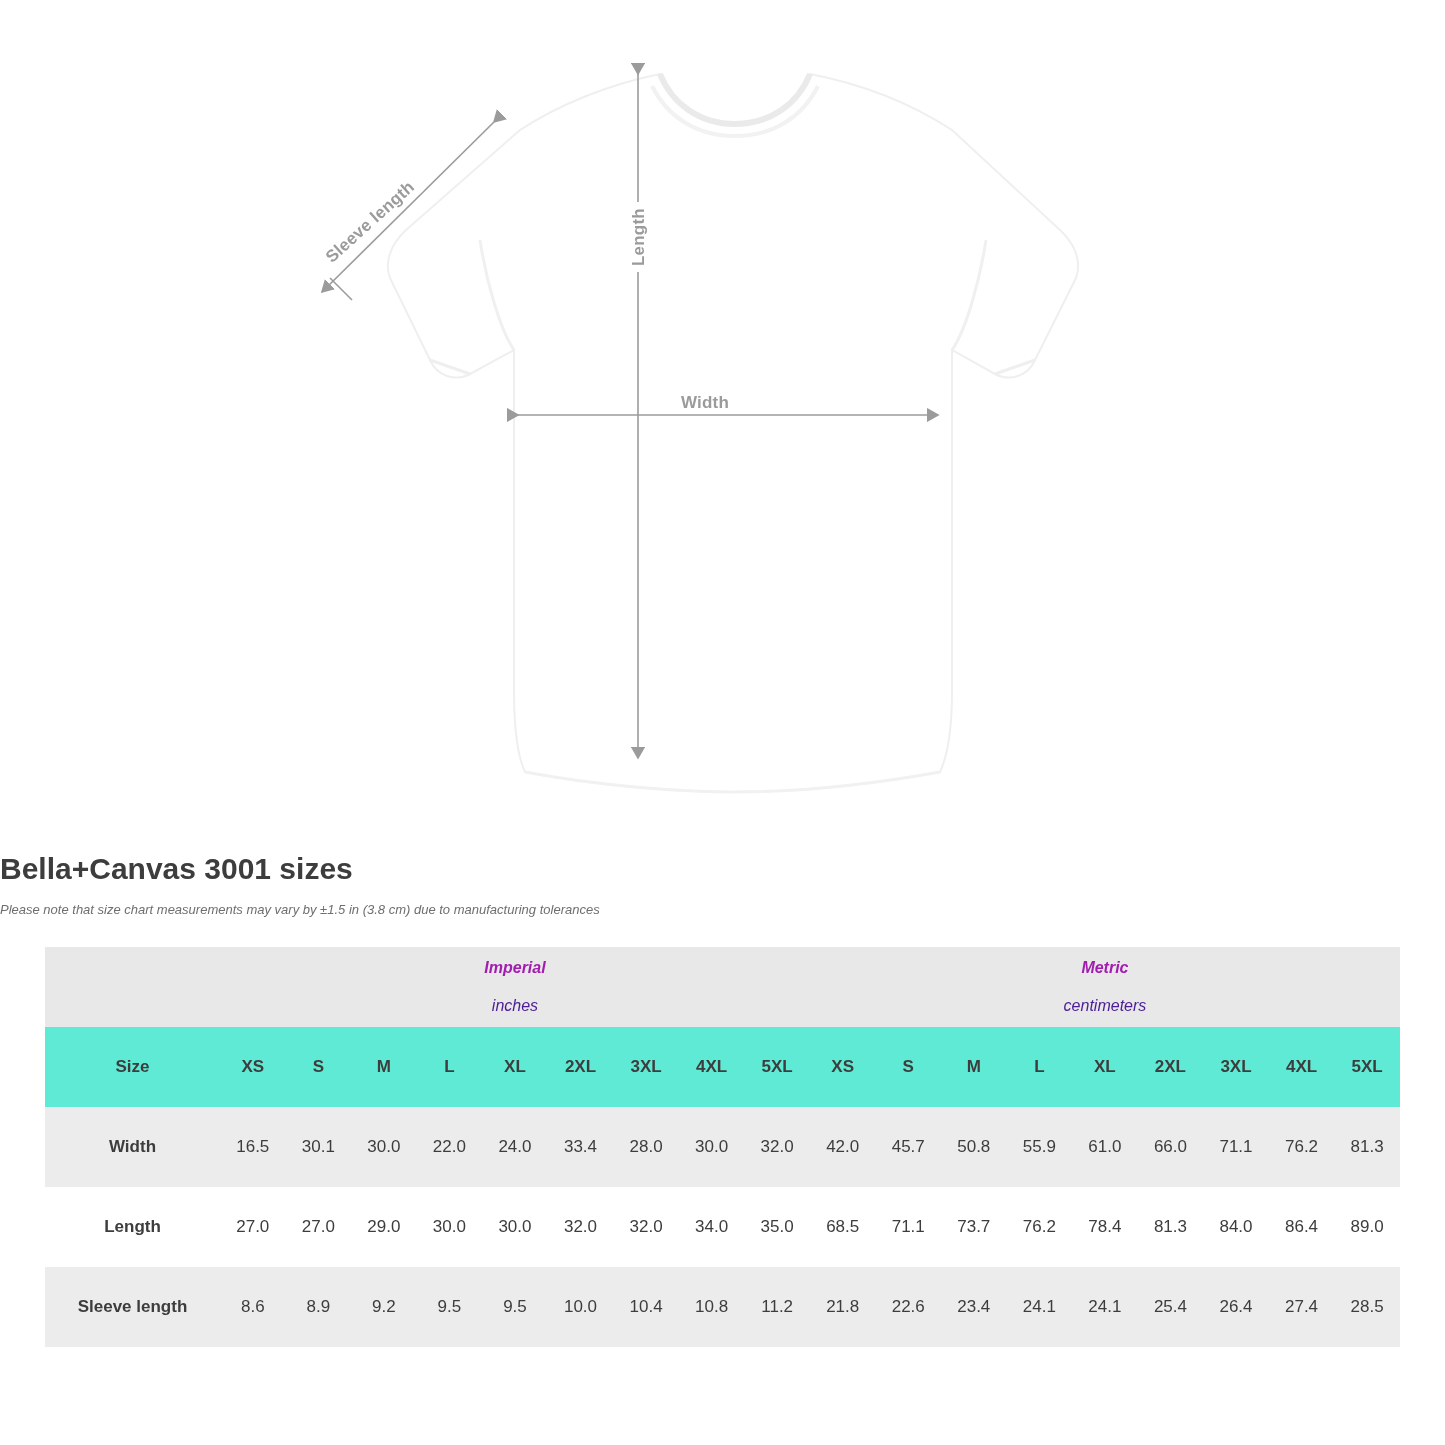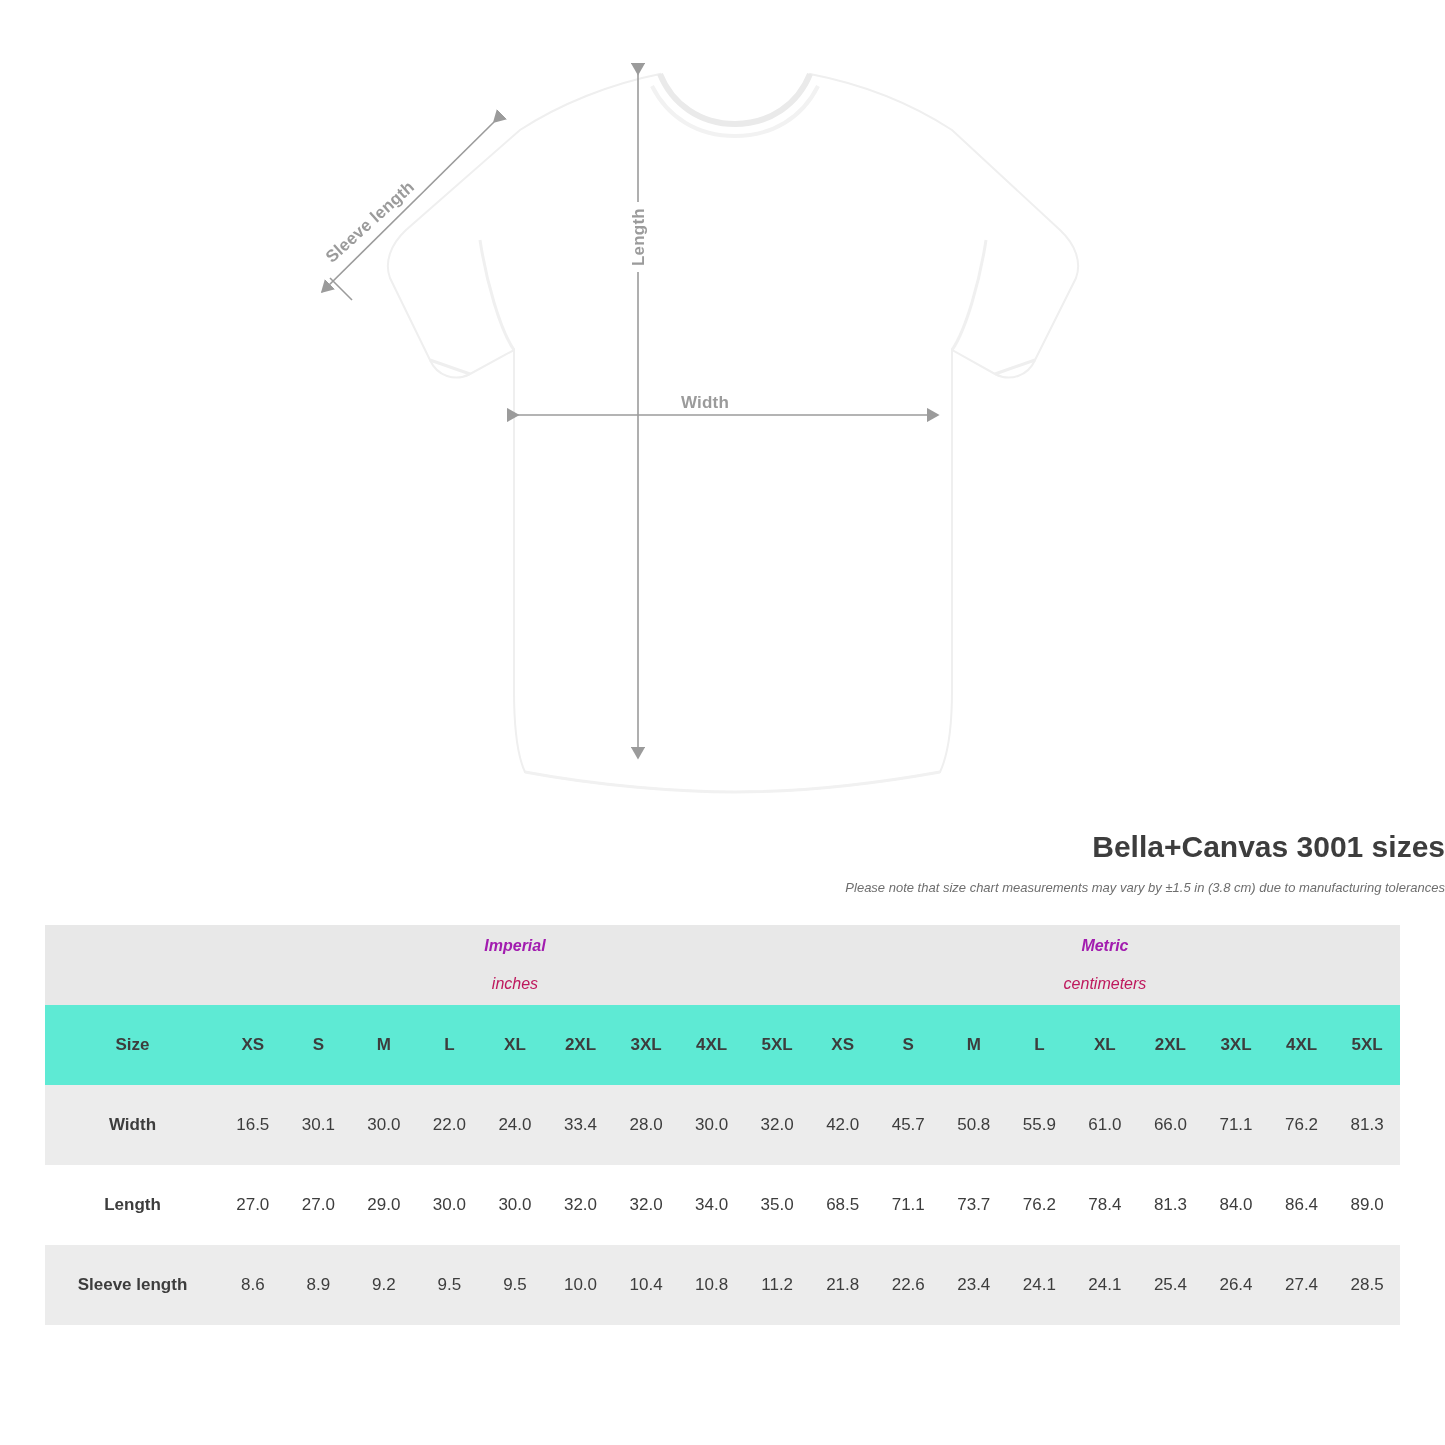--- a/index.html
+++ b/index.html
@@ -59,21 +59,22 @@
     left: 333px;
     top: 248px;
     transform: rotate(-42deg);
     transform-origin: left bottom;
     background: #ffffff;
     padding: 2px 5px;
   }
 
   
   .title-block {
-    text-align: right;
+    text-align: left;
+    margin-top: 22px;
   }
   .chart-title {
     font-size: 30px;
     font-weight: bold;
     color: #3d3d3d;
     margin: 0;
   }
   .chart-note {
     font-size: 13px;
     font-style: italic;
@@ -108,21 +109,21 @@
   .unit-head-title {
     font-size: 16px;
     font-weight: bold;
     font-style: italic;
     color: #a21caf;
     line-height: 1.15;
   }
   .unit-head-sub {
     font-size: 16px;
     font-style: italic;
-    color: #be185d;
+    color: #4c1d95;
     margin-top: 20px;
   }
   .row-head {
     font-weight: bold;
     font-size: 18px;
     color: #3d3d3d;
   }
   .col-head {
     font-weight: bold;
     font-size: 18px;

